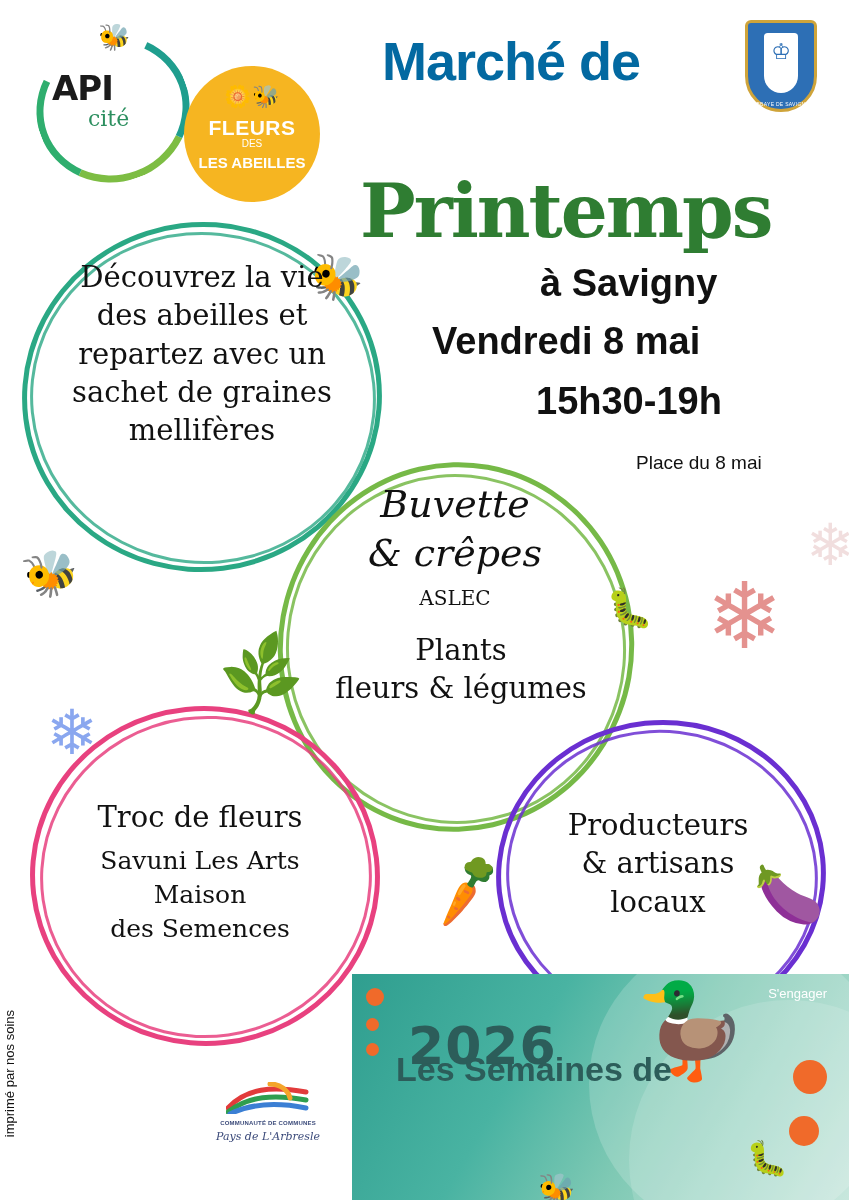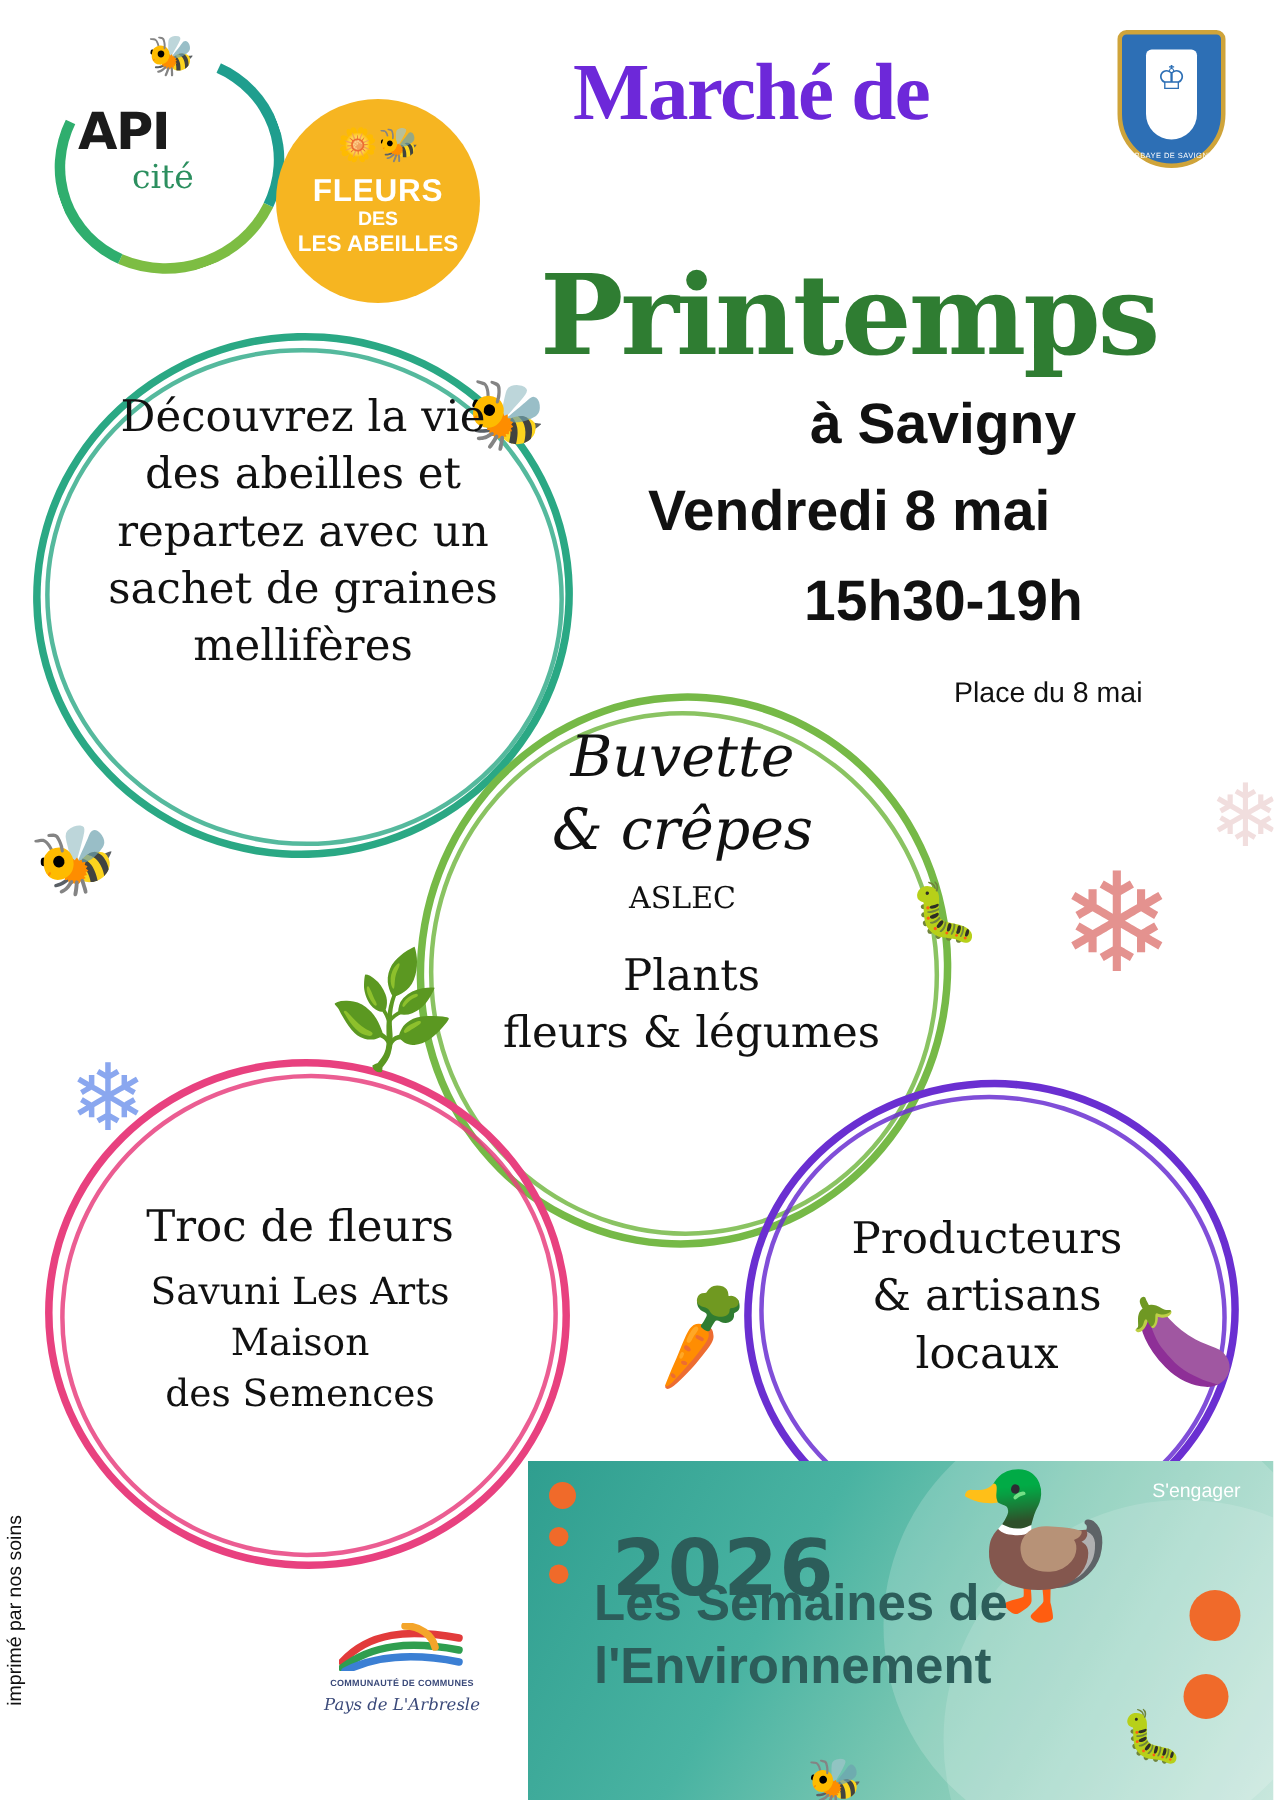--- a/index.html
+++ b/index.html
@@ -23,38 +23,38 @@
   .apicite .bee-top{position:absolute;left:62px;top:0px;font-size:26px;color:#f0b21a;}
   .apicite .api{position:absolute;left:16px;top:46px;font-size:34px;font-weight:bold;
     letter-spacing:-1px;color:#1b1b1b;font-family:"DejaVu Sans",sans-serif;}
   .apicite .cite{position:absolute;left:52px;top:84px;font-size:22px;color:#2c8f5f;
     font-family:"DejaVu Serif",serif;}
 
   .fleurs{position:absolute;left:184px;top:66px;width:136px;height:136px;border-radius:50%;
     background:#f6b521;color:#fff;text-align:center;}
   .fleurs .f1{position:absolute;top:50px;left:0;right:0;font-size:21px;font-weight:bold;
     letter-spacing:.5px;}
-  .fleurs .f2{position:absolute;top:72px;left:0;right:0;font-size:13px;font-weight:bold;}
+  .fleurs .f2{position:absolute;top:72px;left:0;right:0;font-size:10px;font-weight:normal;}
   .fleurs .f3{position:absolute;top:88px;left:0;right:0;font-size:15px;font-weight:bold;}
   .fleurs .ficon{position:absolute;top:18px;left:0;right:0;font-size:22px;}
 
   .blason{position:absolute;right:32px;top:20px;width:72px;height:92px;}
   .blason .shield{
     position:absolute;inset:0;background:#2d6fb5;border:3px solid #cfa43a;
     border-radius:6px 6px 36px 36px;
   }
   .blason .inner{position:absolute;left:50%;top:10px;transform:translateX(-50%);
     width:34px;height:60px;background:#ffffff;border-radius:4px 4px 18px 18px;}
   .blason .glyph{position:absolute;left:0;right:0;top:16px;text-align:center;font-size:22px;color:#2d6fb5;}
   .blason .cap{position:absolute;left:0;right:0;bottom:2px;text-align:center;font-size:5px;color:#fff;
     letter-spacing:.3px;}
 
   
-  .title1{position:absolute;left:382px;top:30px;font-size:54px;font-weight:bold;color:#6d28d9;
-    font-family:Liberation Serif, serif;letter-spacing:-1px;}
+  .title1{position:absolute;left:382px;top:30px;font-size:54px;font-weight:bold;color:#0369a1;
+    font-family:Liberation Sans, sans-serif;letter-spacing:-1px;}
   .title2{position:absolute;left:360px;top:128px;font-size:74px;font-weight:bold;color:#2f7d32;
     font-family:"DejaVu Serif",serif;letter-spacing:-2px;margin-top:40px;}
 
   .place{position:absolute;left:540px;top:262px;font-size:38px;font-weight:bold;color:#111;}
   .date{position:absolute;left:432px;top:320px;font-size:38px;font-weight:bold;color:#111;}
   .hours{position:absolute;left:536px;top:380px;font-size:38px;font-weight:bold;color:#111;}
   .addr{position:absolute;left:636px;top:452px;font-size:19px;color:#111;}
 
   
   .circ{position:absolute;border-style:solid;border-radius:50%;background:transparent;}
@@ -224,21 +224,20 @@
     <div class="wave"></div>
     <div class="wave2"></div>
     <div class="dots">
       <div class="dot"></div>
       <div class="dot sm"></div>
       <div class="dot sm"></div>
     </div>
     <div class="bird">🦆</div>
     <div class="y">2026</div>
     <div class="l1">Les Semaines de</div>
-    <div class="l2">l'Environnement</div>
     <div class="eng">S'engager</div>
     <div class="ob1"></div>
     <div class="ob2"></div>
     <div class="bug">🐛</div>
     <div class="bug2">🐝</div>
   </div>
 
 </div>
 
 </body></html>

